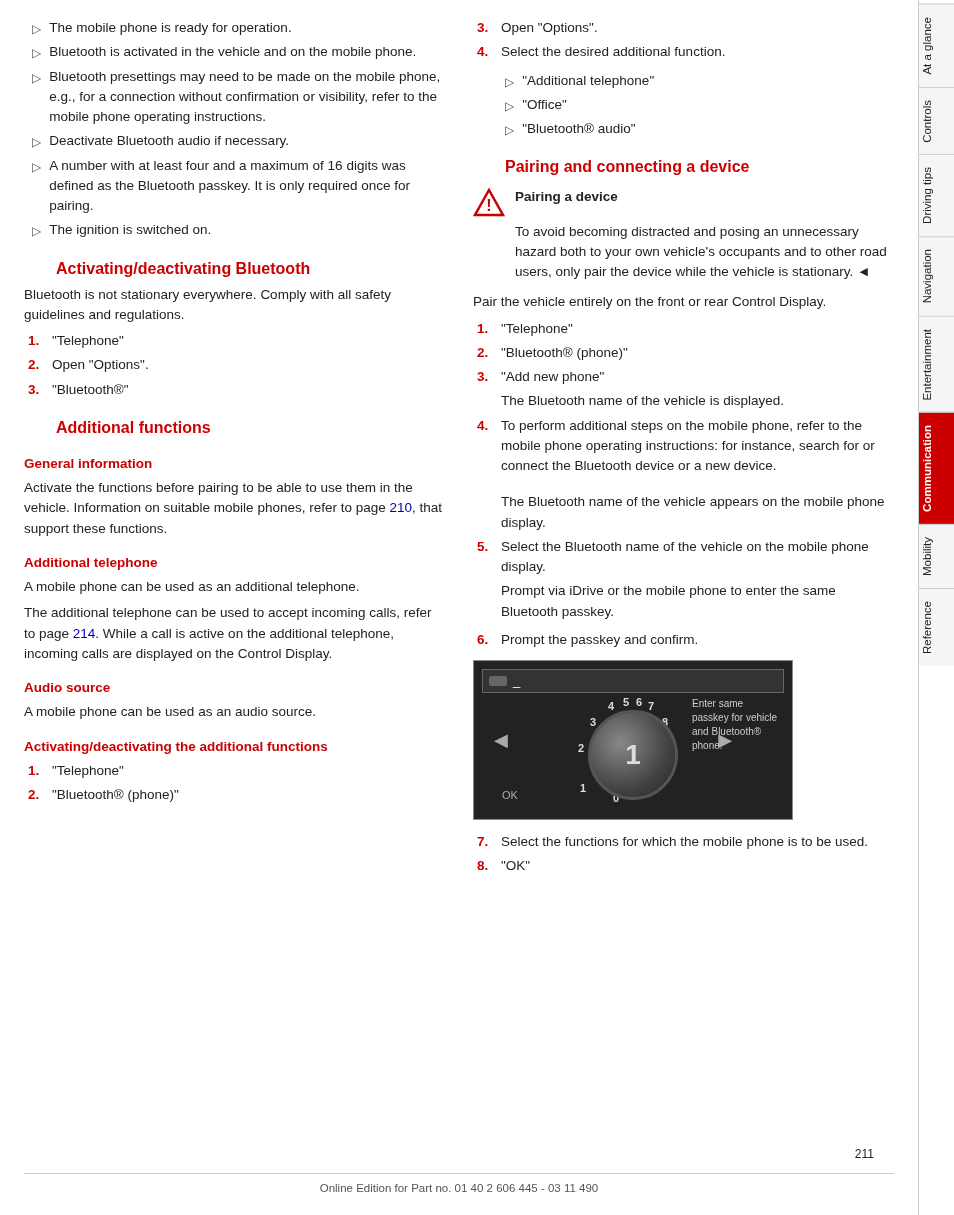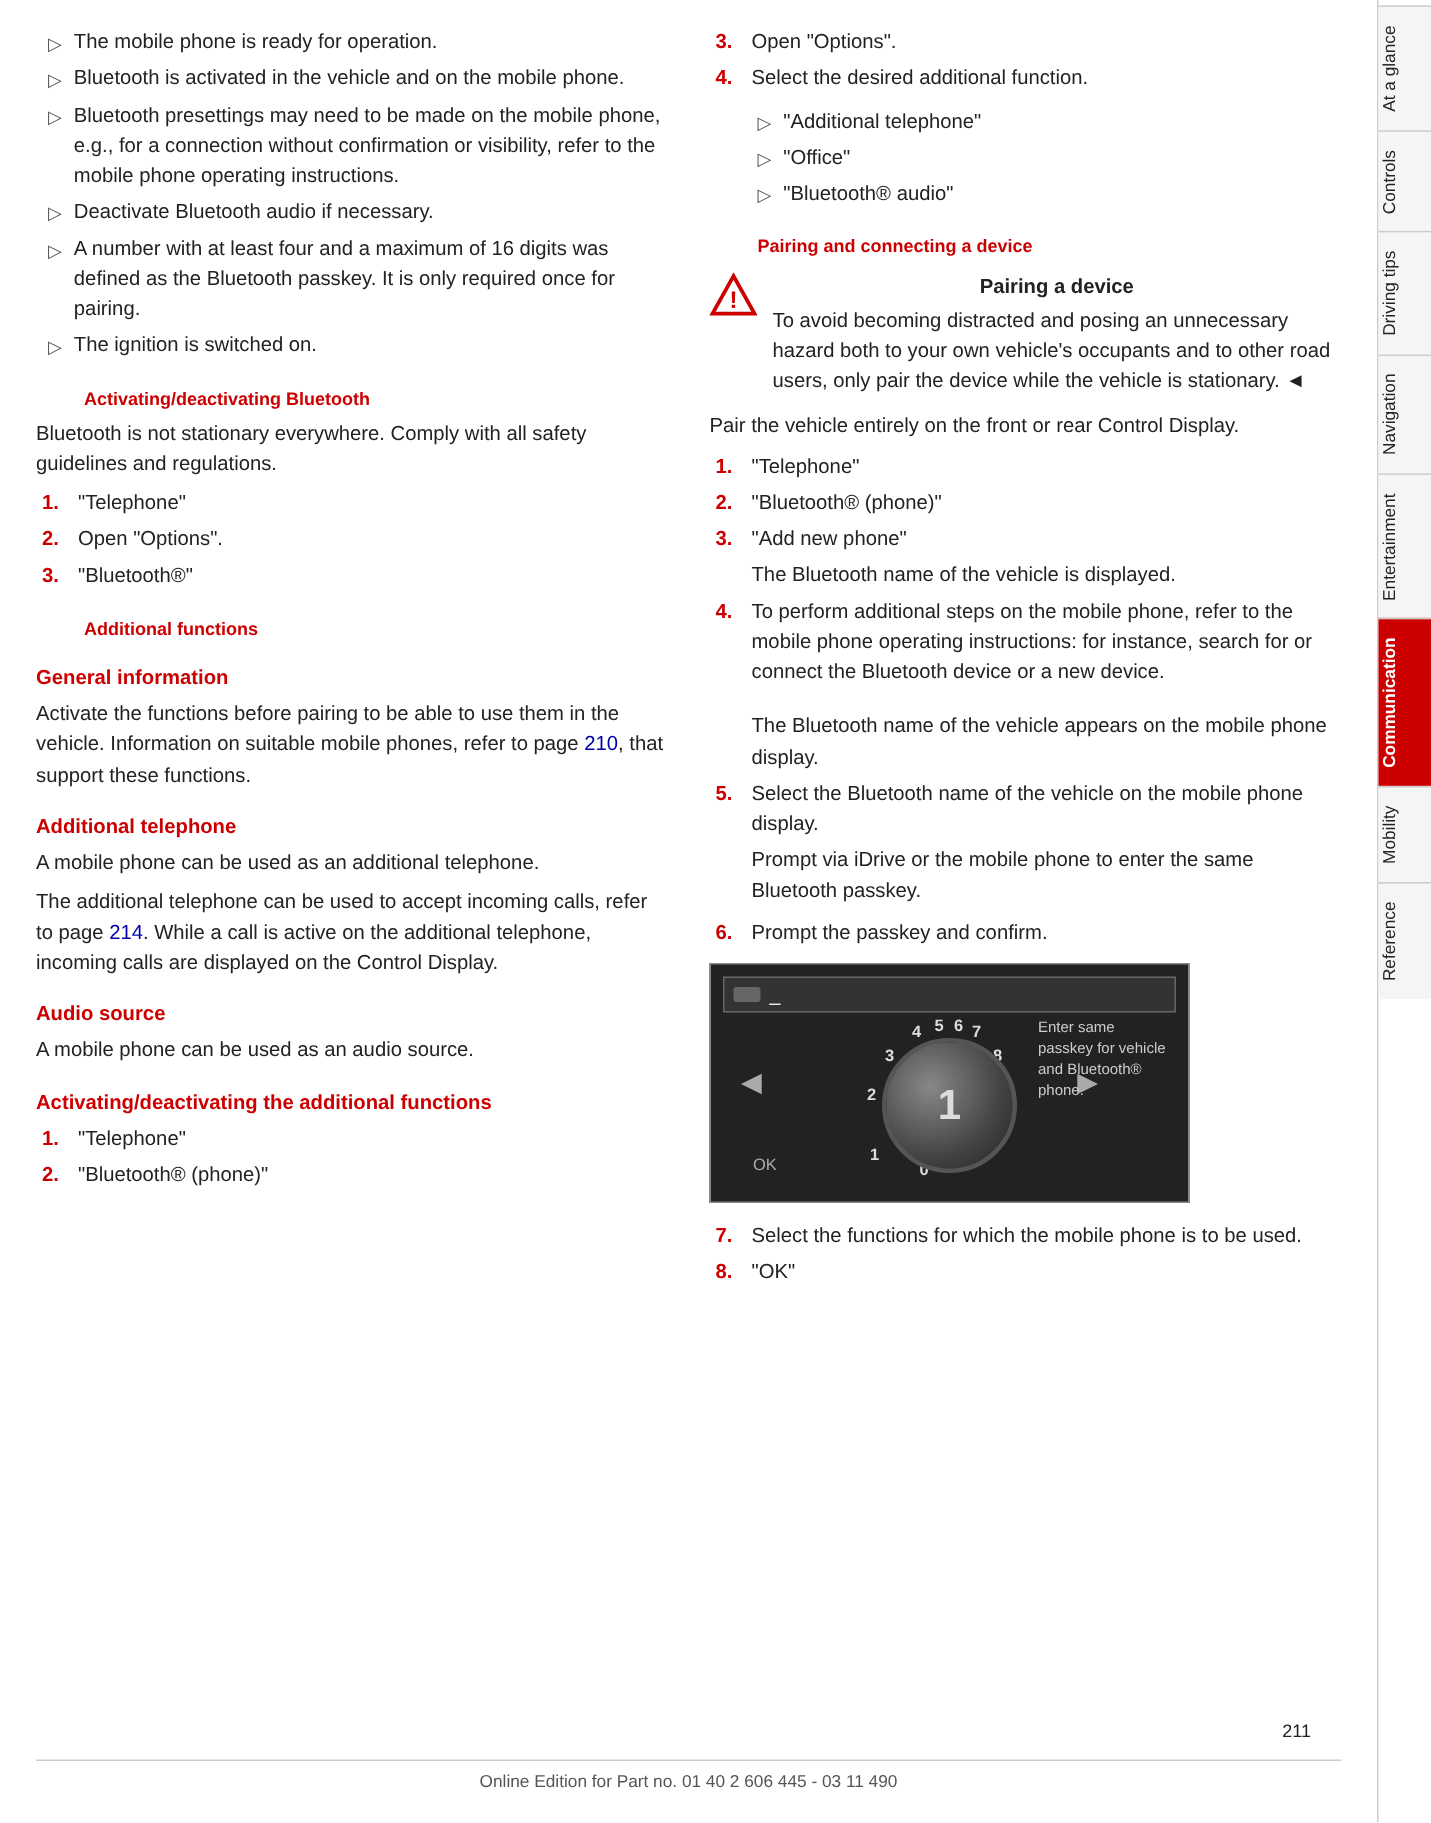--- a/index.html
+++ b/index.html
@@ -55,21 +55,21 @@
       user-select: none;
       background: #f5f5f5;
     }
     .sidebar-tab.active {
       background: #c00;
       color: #fff;
       font-weight: bold;
     }
     h2.section-heading {
       color: #c00;
-      font-size: 12px;
+      font-size: 16px;
       font-weight: bold;
       margin-top: 16px;
       margin-bottom: 4px;
       padding-left: 32px;
     }
     h3.sub-heading {
       color: #c00;
       font-size: 13.5px;
       font-weight: bold;
       margin-top: 14px;
@@ -121,22 +121,21 @@
     .warning-icon {
       flex-shrink: 0;
       width: 32px;
       height: 32px;
     }
     .warning-text {
       font-size: 13.5px;
     }
     .warning-text strong {
       display: block;
-      margin-bottom: 2px;
-      text-align: center;
+      margin-bottom: 14px;
     }
     .passkey-image-container {
       border: 1px solid #888;
       margin: 10px 0 12px 0;
       background: #222;
       width: 100%;
       max-width: 320px;
       height: 160px;
       position: relative;
       overflow: hidden;

